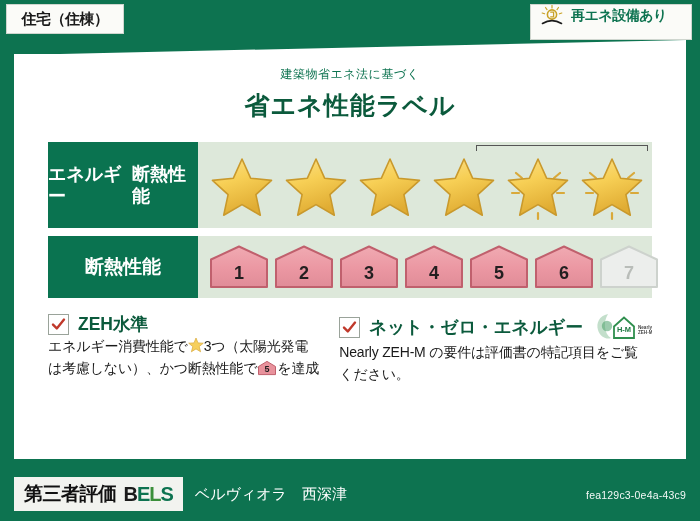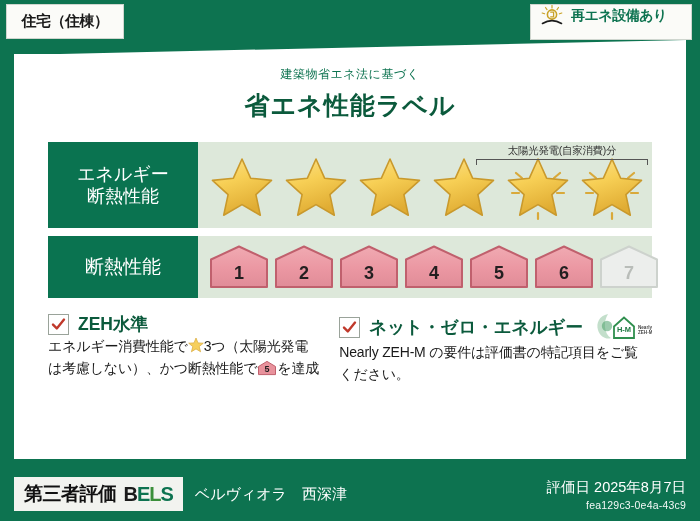--- a/index.html
+++ b/index.html
@@ -13,21 +13,21 @@
 
   
   #label-root {
     position: absolute; inset: 0;
     background: #0d7350;
   }
 
   
   #category-tag {
     position: absolute; left: 6px; top: 4px;
-    width: 118px; height: 35px;
+    width: 118px; height: 30px;
     background: #fbfbf8;
     border: 1px solid #cfd6cf;
     display: flex; align-items: center; justify-content: center;
     font-size: 15px; font-weight: bold; color: #1a1a1a;
     letter-spacing: -0.5px;
     z-index: 5;
   }
 
   
   #renew-badge {
@@ -76,23 +76,23 @@
     height: 86px;
     position: relative;
   }
   #row-energy { margin-top: 20px; }
   #row-insul  { margin-top: 8px; height: 62px; }
 
   .perf-label {
     flex: 0 0 150px;
     background: #0a7350;
     color: #ffffff;
-    display: flex; flex-direction: column;
+    display: flex; 
     align-items: center; justify-content: center;
-    font-size: 18px; font-weight: normal;
+    font-size: 18px; font-weight: bold;
     letter-spacing: 0px; line-height: 1.25;
   }
   #row-insul .perf-label { font-size: 19px; }
 
   .perf-body {
     flex: 1 1 auto; position: relative;
     display: flex; align-items: center;
     padding-left: 8px;
   }
 
@@ -307,21 +307,20 @@
                   <path d="M10,40 L17,40" stroke="#d9a93a" stroke-width="2.2" fill="none" stroke-linecap="round"></path>
                   <path d="M62,40 L55,40" stroke="#d9a93a" stroke-width="2.2" fill="none" stroke-linecap="round"></path>
                   <path d="M20,58 L25,52" stroke="#d9a93a" stroke-width="2.2" fill="none" stroke-linecap="round"></path>
                   <path d="M52,58 L47,52" stroke="#d9a93a" stroke-width="2.2" fill="none" stroke-linecap="round"></path>
                   <path d="M36,66 L36,60" stroke="#d9a93a" stroke-width="2.2" fill="none" stroke-linecap="round"></path>
          <polygon points="36,6 44.6,25.2 65.5,27.4 49.9,41.6 54.3,62.2 36,51.6 17.7,62.2 22.1,41.6 6.5,27.4 27.4,25.2" fill="url(#sg5)" stroke="#c9992c" stroke-width="1.6" stroke-linejoin="round"></polygon>
        </svg>
               </div>
             </div>
           <div id="solar-annotation">
-            <div class="solar-text">太陽光発電(自家消費)分</div>
             <div class="solar-bracket"></div>
           </div>
         </div>
       </div>
 
       <div class="perf-row" id="row-insul">
         <div class="perf-label">
           <span>断熱性能</span>
         </div>
         <div class="perf-body">
@@ -469,18 +468,17 @@
     </div>
   </div>
 
   <div id="footer">
     <div id="bels-badge">
       <span id="bels-label">第三者評価</span>
       <span id="bels-mark"><span class="b1">B</span><span class="b2">E</span><span class="b3">L</span><span class="b4">S</span></span>
     </div>
     <span id="property-name">ベルヴィオラ　西深津</span>
     <div id="footer-right">
-      <div id="eval-date">評価日 2025年8月7日</div>
       <div id="eval-id">fea129c3-0e4a-43c9</div>
     </div>
   </div>
 
 </div>
 
 </body></html>

